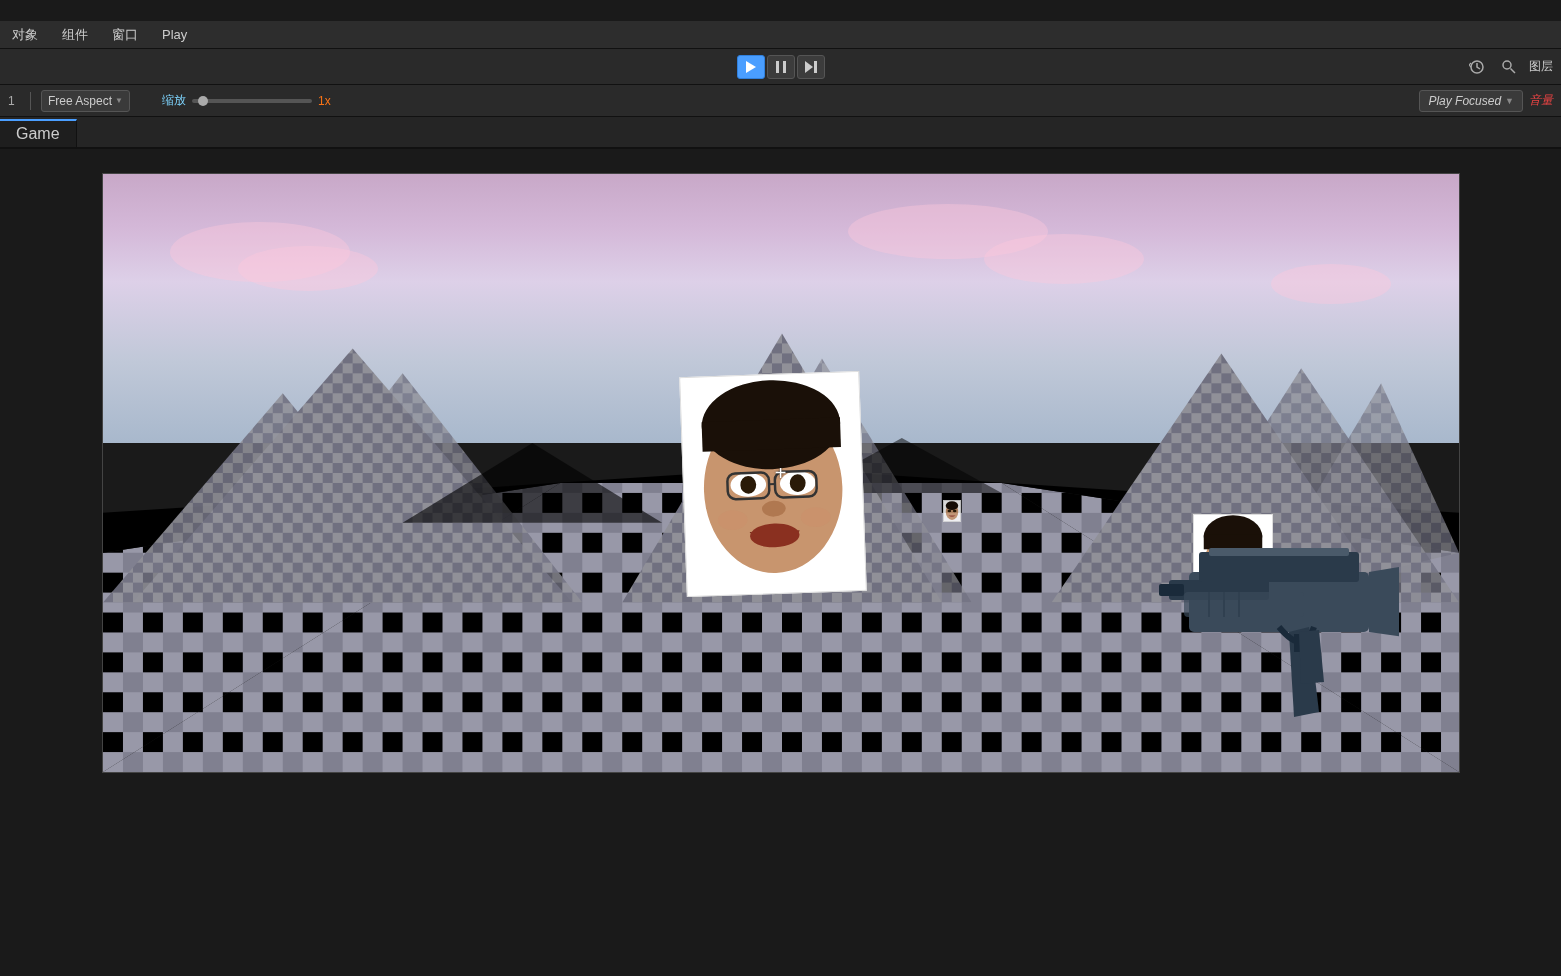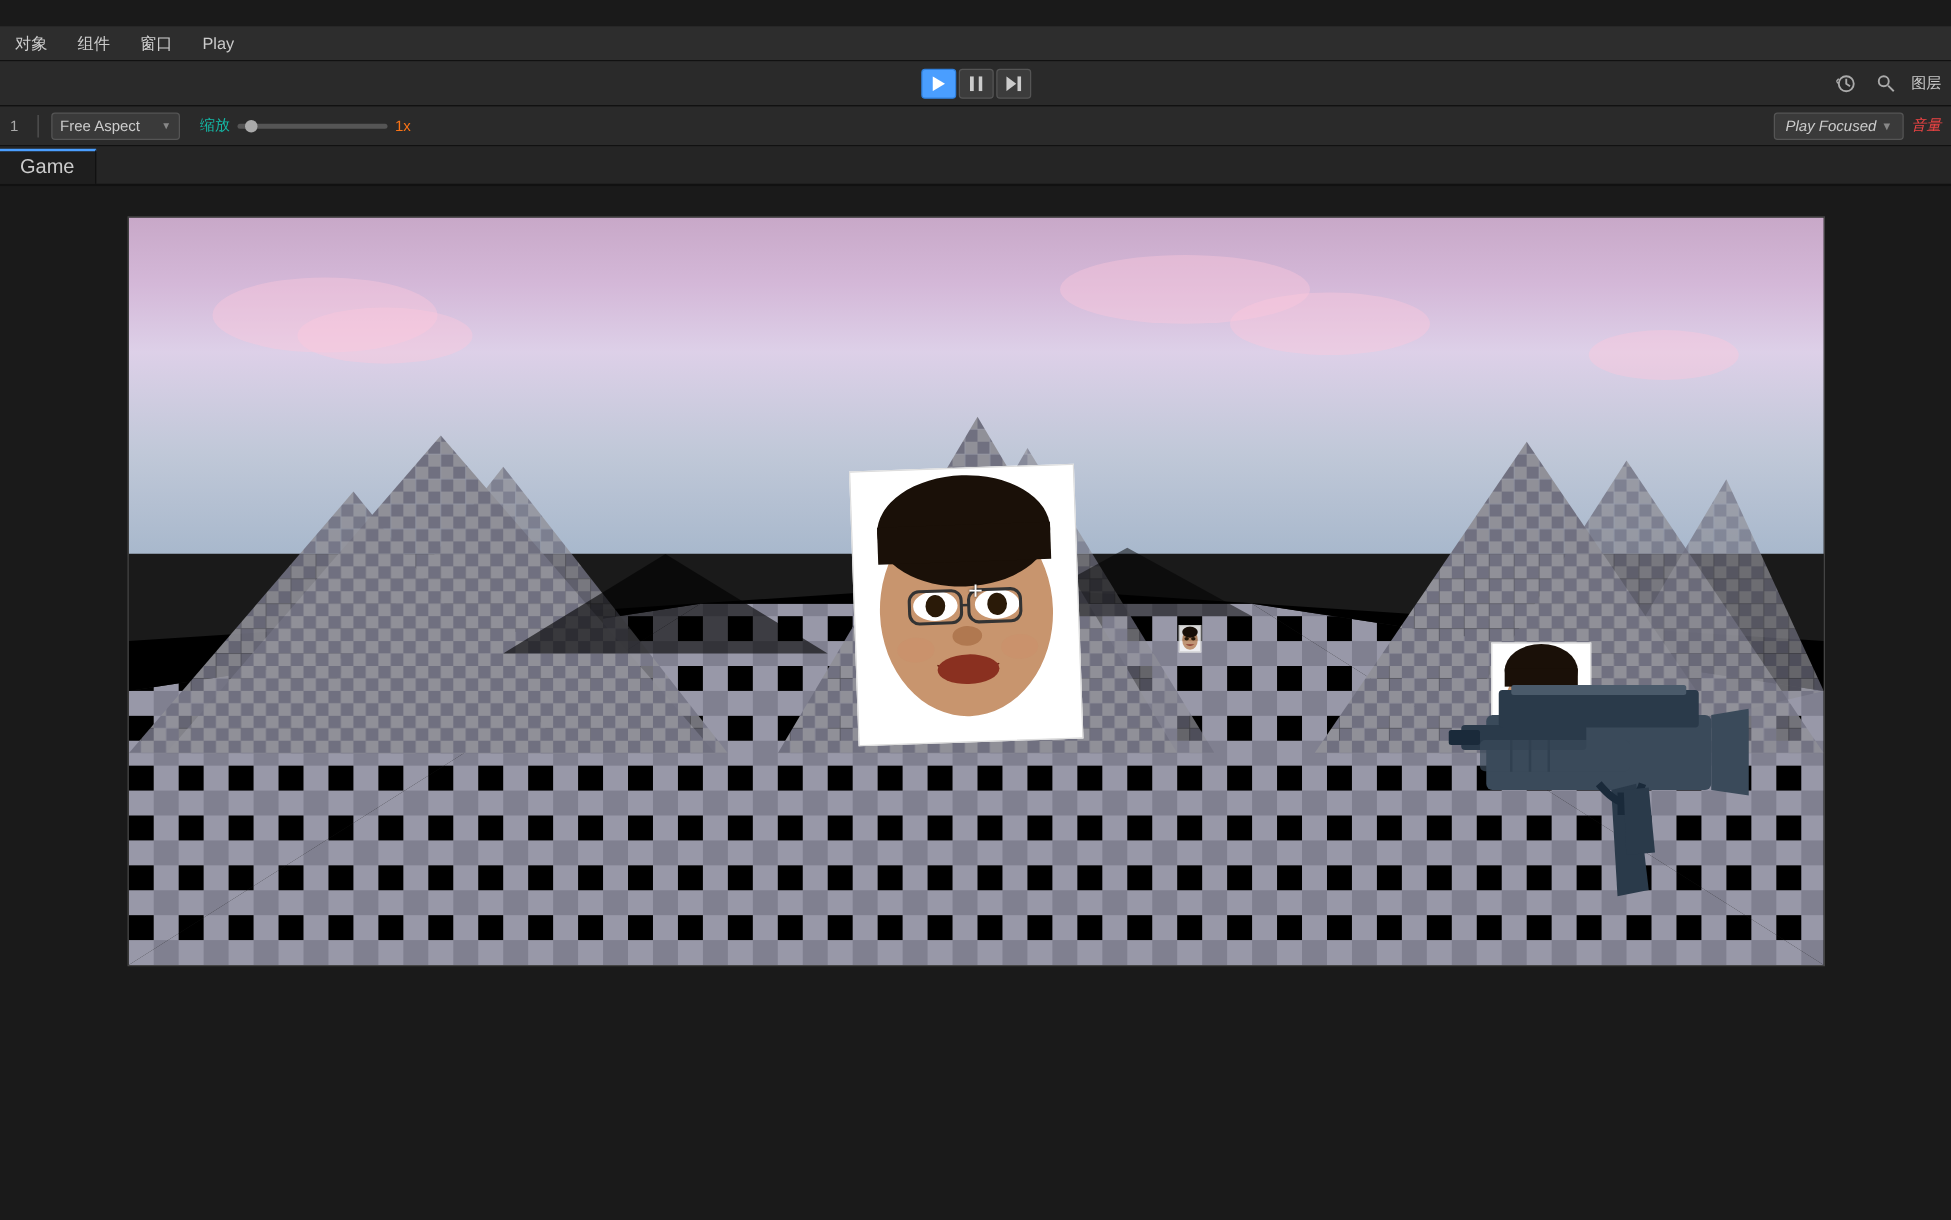--- a/index.html
+++ b/index.html
@@ -106,31 +106,31 @@
     .gv-dropdown {
       display: flex;
       align-items: center;
       background: #3a3a3a;
       border: 1px solid #555;
       border-radius: 3px;
       padding: 2px 6px;
       font-size: 12px;
       color: #ccc;
       cursor: pointer;
-      gap: 17px;
+      gap: 3px;
       height: 22px;
     }
     .gv-dropdown-arrow {
       font-size: 8px;
       color: #888;
     }
     .scale-label {
       font-size: 12px;
-      color: #14b8a6;
-      margin-left: 8px;
+      color: #7dd3fc;
+      margin-left: 24px;
     }
     .scale-slider-container {
       display: flex;
       align-items: center;
       gap: 6px;
     }
     .scale-slider {
       width: 120px;
       height: 4px;
       background: #555;

